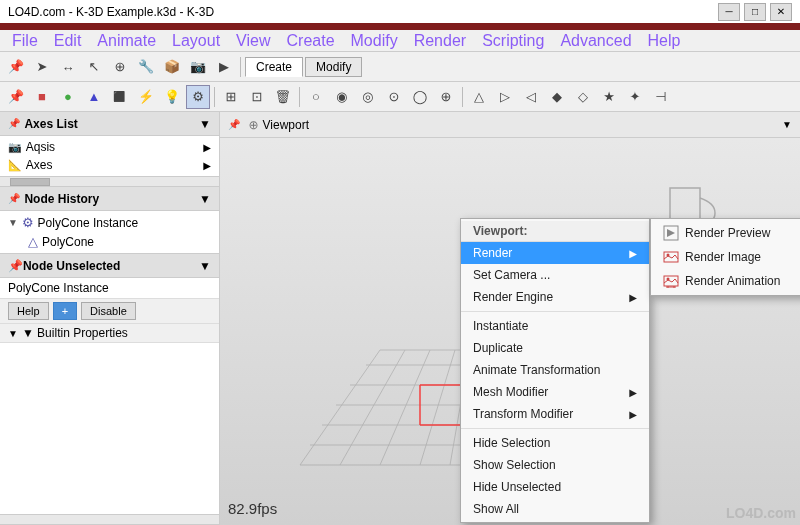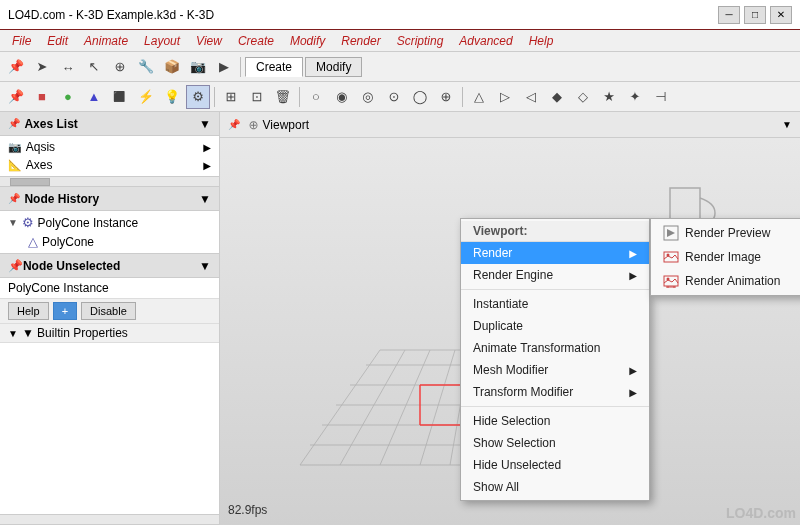--- a/index.html
+++ b/index.html
@@ -1,26 +1,26 @@
 <!DOCTYPE html>
 <html><head>
   <meta charset="utf-8">
   <style>
     * { box-sizing: border-box; margin: 0; padding: 0; }
     body { font-family: 'Segoe UI', Tahoma, sans-serif; font-size: 12px; background: #f0f0f0; width: 800px; height: 525px; overflow: hidden; user-select: none; }
 
     
-    #titlebar { background: #fff; height: 30px; display: flex; align-items: center; justify-content: space-between; padding: 0 8px; border-bottom: 1px solid #7f1d1d; }
+    #titlebar { background: #fff; height: 30px; display: flex; align-items: center; justify-content: space-between; padding: 0 8px; border-bottom: 7px solid #7f1d1d; }
     #titlebar .win-controls { display: flex; gap: 4px; }
     #titlebar .win-btn { width: 22px; height: 18px; border: 1px solid #aaa; background: #e0e0e0; cursor: pointer; display: flex; align-items: center; justify-content: center; font-size: 10px; }
     #titlebar .win-btn.close { background: #e0e0e0; }
 
     
     #menubar { background: #f0f0f0; height: 22px; display: flex; align-items: center; border-bottom: 1px solid #ccc; padding: 0 4px; }
-    .menu-item { padding: 2px 8px; cursor: pointer; font-size: 12px; color: #b91c1c; font-style: italic; }
+    .menu-item { padding: 2px 8px; cursor: pointer; font-size: 16px; color: #8b5cf6; }
 
     
     #toolbar1 { background: #f0f0f0; height: 30px; display: flex; align-items: center; border-bottom: 1px solid #ccc; padding: 2px 4px; gap: 2px; }
     #toolbar2 { background: #f0f0f0; height: 30px; display: flex; align-items: center; border-bottom: 1px solid #ccc; padding: 2px 4px; gap: 2px; }
     .tb-btn { width: 24px; height: 24px; border: 1px solid transparent; background: transparent; cursor: pointer; display: flex; align-items: center; justify-content: center; font-size: 13px; color: #444; }
     .tb-separator { width: 1px; height: 20px; background: #bbb; margin: 0 2px; }
     .tb-tab { padding: 2px 10px; border: 1px solid #aaa; background: #e8e8e8; cursor: pointer; font-size: 12px; }
     .tb-tab.active { background: #fff; border-bottom: 1px solid #fff; }
 
     
@@ -57,21 +57,21 @@
     
     #viewport-area { flex: 1; display: flex; flex-direction: column; background: #d0d0d0; position: relative; }
     .viewport-header { background: #e8e8e8; height: 26px; display: flex; align-items: center; padding: 0 8px; border-bottom: 1px solid #ccc; gap: 4px; }
     .viewport-pin { font-size: 10px; color: #555; margin-right: 4px; }
     .viewport-dropdown { font-size: 10px; margin-left: auto; cursor: pointer; }
 
     #viewport-canvas { flex: 1; background: #c8c8c8; position: relative; overflow: hidden; }
 
     
     .scene-bg { position: absolute; inset: 0; background: linear-gradient(to bottom, #e8e8e8 0%, #d0d0d0 100%); }
-    .fps-counter { position: absolute; bottom: 8px; left: 8px; font-size: 12px; color: #333; }
+    .fps-counter { position: absolute; bottom: 8px; left: 8px; font-size: 15px; color: #333; }
 
     
     #context-menu { position: absolute; top: 80px; left: 240px; background: #f8f8f8; border: 1px solid #aaa; box-shadow: 3px 3px 8px rgba(0,0,0,0.3); z-index: 100; min-width: 190px; padding: 2px 0; }
     .ctx-label { padding: 3px 12px; font-size: 12px; font-weight: bold; color: #555; background: #f0f0f0; border-bottom: 1px solid #ddd; }
     .ctx-item { padding: 4px 12px; font-size: 12px; cursor: pointer; display: flex; align-items: center; justify-content: space-between; color: #222; }
     .ctx-item.active { background: #3399ff; color: white; }
     .ctx-separator { height: 1px; background: #ddd; margin: 3px 0; }
     .ctx-arrow { font-size: 10px; }
 
     
@@ -287,20 +287,23 @@
         <span>82.9fps</span>
       </div>
 
       <div id="context-menu">
         <div class="ctx-label">Viewport:</div>
         <div class="ctx-item active">
           <span>Render</span>
           <span class="ctx-arrow">▶</span>
         </div>
         <div class="ctx-item">
+          <span>Set Camera ...</span>
+        </div>
+        <div class="ctx-item">
           <span>Render Engine</span>
           <span class="ctx-arrow">▶</span>
         </div>
         <div class="ctx-separator"></div>
         <div class="ctx-item">
           <span>Instantiate</span>
         </div>
         <div class="ctx-item">
           <span>Duplicate</span>
         </div>

